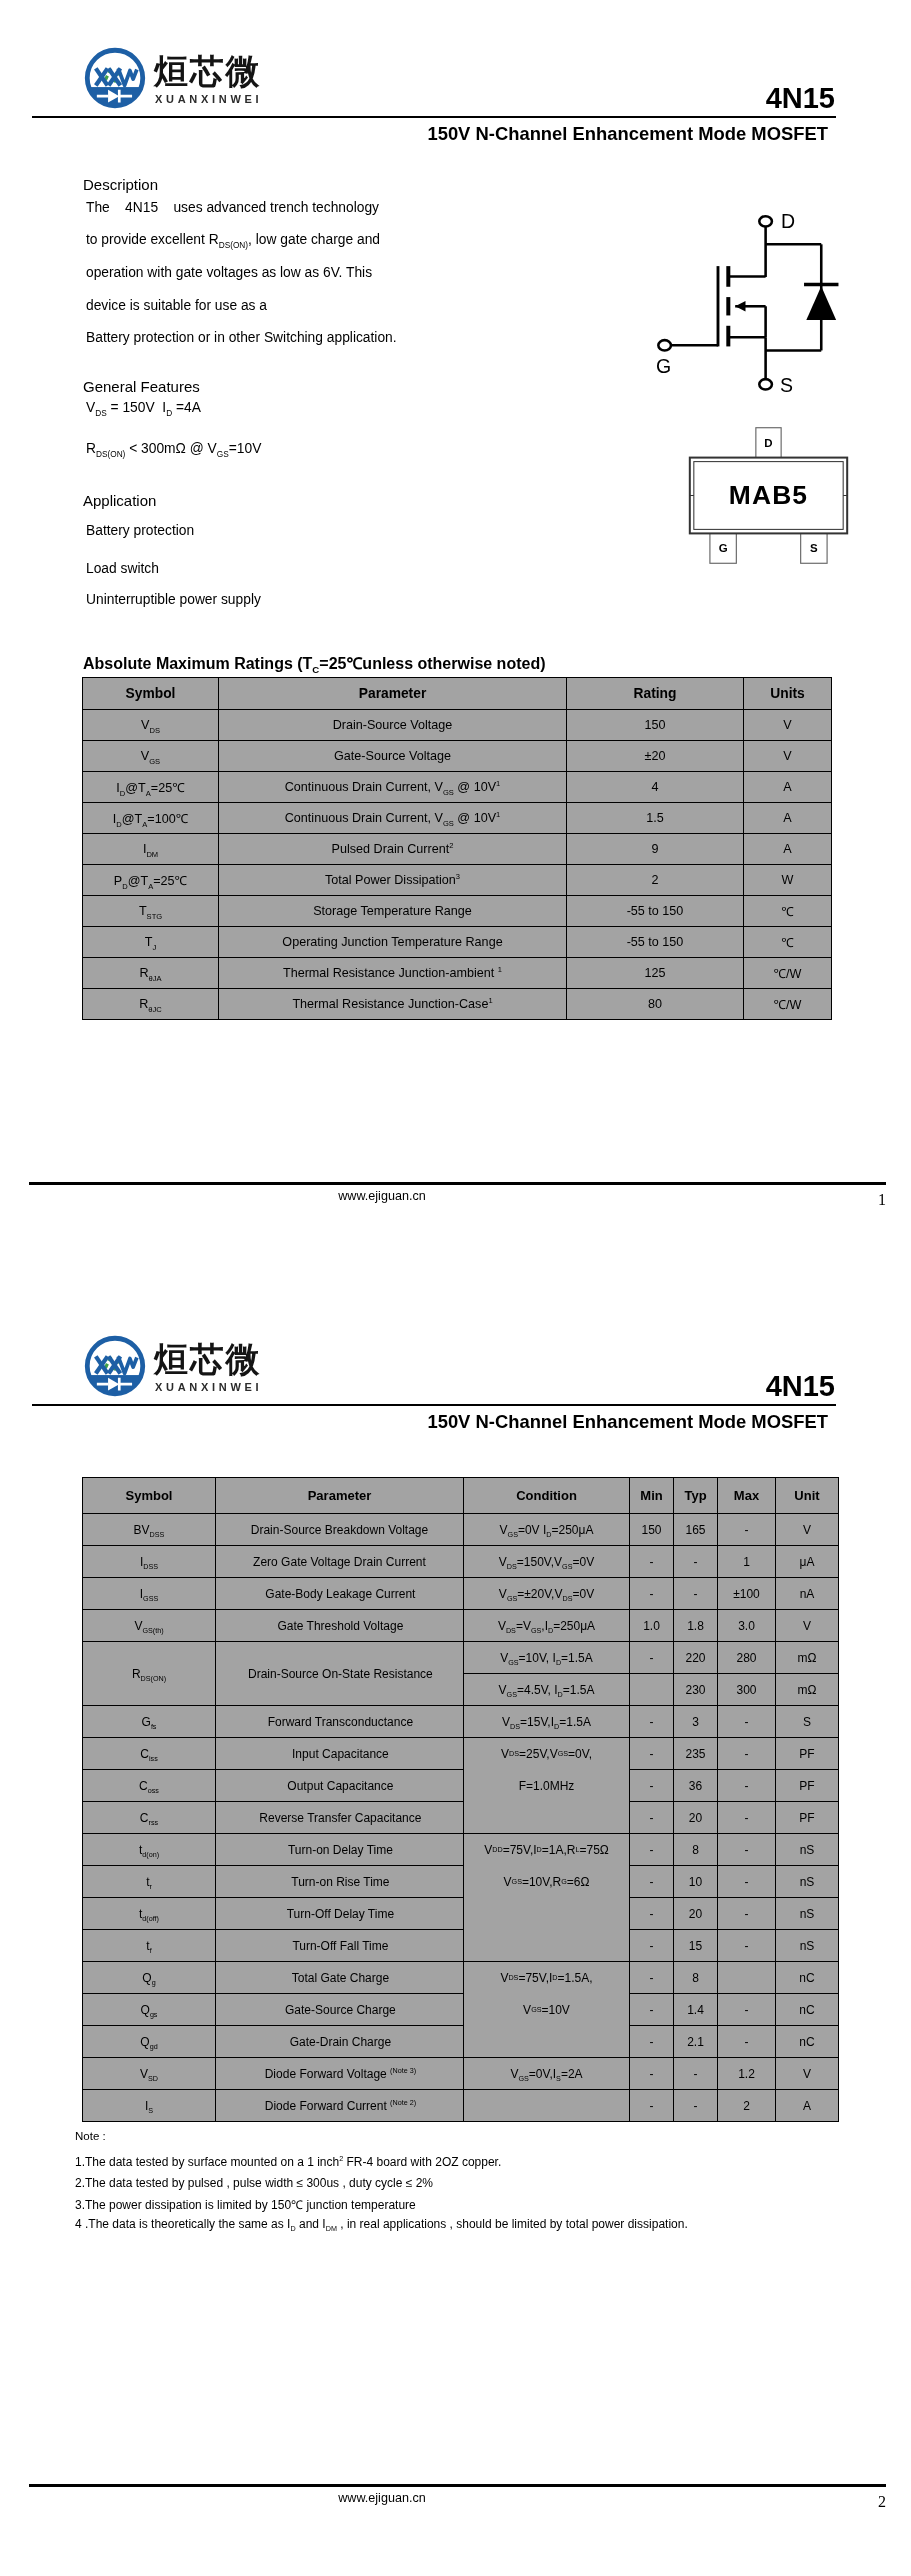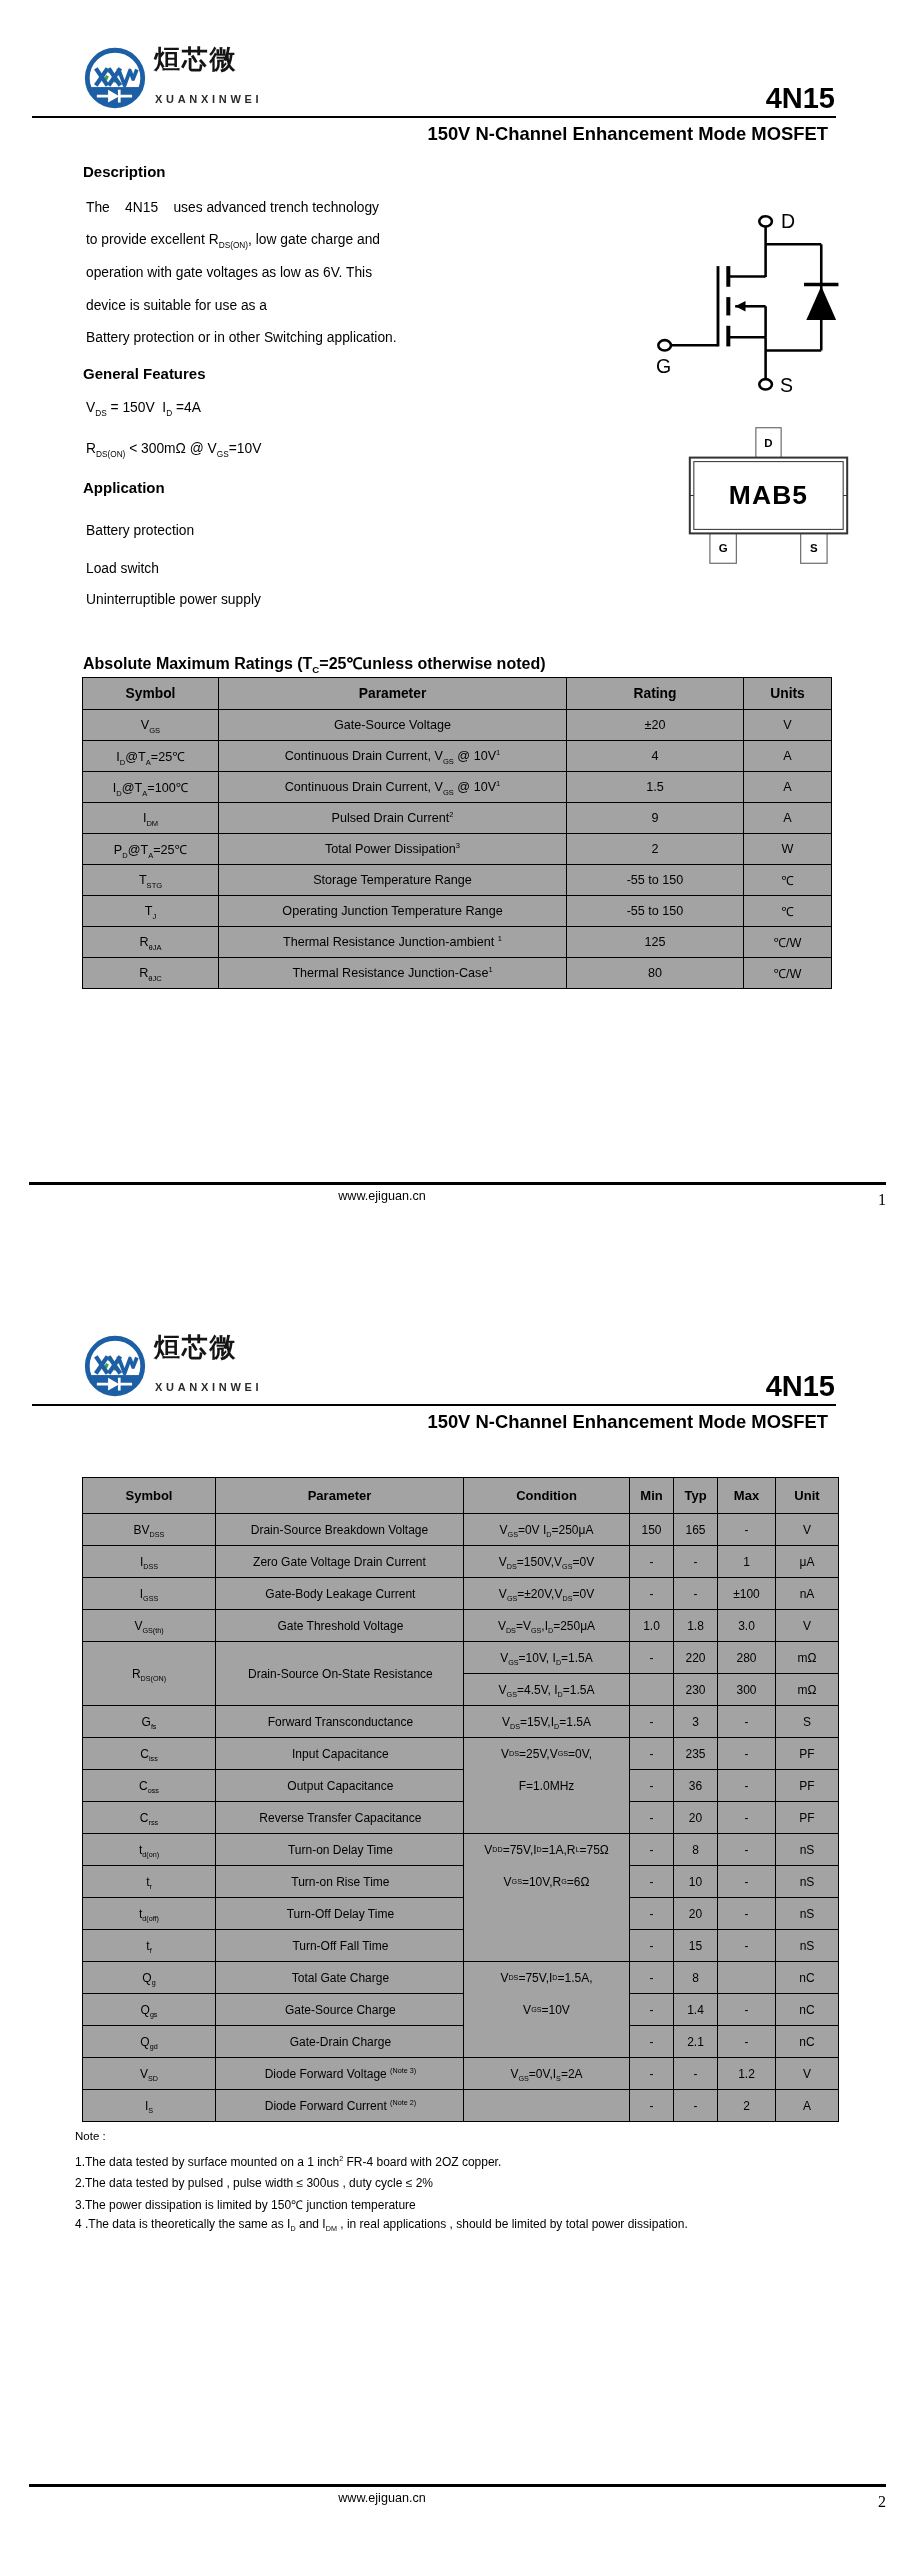--- a/index.html
+++ b/index.html
@@ -3,28 +3,28 @@
 <meta charset="utf-8">
 <style>
   html,body{margin:0;padding:0;background:#ffffff;}
   body{width:911px;font-family:"Liberation Sans",sans-serif;color:#000;}
   .doc{position:relative;width:911px;height:2576px;background:#fff;overflow:hidden;}
   .page{position:absolute;left:0;width:911px;height:1288px;background:#fff;}
   .p1{top:0;} .p2{top:1288px;}
 
   
   .logo-svg{position:absolute;left:83px;top:46px;width:64px;height:64px;}
-  .brand-cn{position:absolute;left:154px;top:46px;font-size:26px;font-weight:bold;color:#141414;letter-spacing:1.7px;line-height:1;}
+  .brand-cn{position:absolute;left:154px;top:54px;font-size:34px;font-weight:bold;color:#141414;letter-spacing:1.7px;line-height:1;}
   .brand-en{position:absolute;left:155px;top:94px;font-size:11px;font-weight:bold;color:#2b2b2b;letter-spacing:3.7px;line-height:1;}
   .part-number{position:absolute;right:76px;top:84px;font-size:29px;font-weight:700;letter-spacing:0px;line-height:1;}
   .head-rule{position:absolute;left:32px;top:116px;width:804px;height:2.3px;background:#000;}
   .subtitle{position:absolute;right:83px;top:124px;font-size:18.4px;font-weight:bold;line-height:1.1;}
 
   
-  .sec-title{position:absolute;left:83px;font-size:15px;font-weight:bold;line-height:1.1;}
+  .sec-title{position:absolute;left:83px;font-size:15px;font-weight:normal;line-height:1.1;margin-top:13px;}
   .txt{position:absolute;left:86px;font-size:13.8px;line-height:1.2;white-space:pre-wrap;}
   .abs-title{position:absolute;left:83px;font-size:16px;font-weight:bold;}
   .elec-title{position:absolute;left:92px;font-size:15px;font-weight:bold;margin-top:36px;}
 
   
   table.dtable{border-collapse:collapse;table-layout:fixed;position:absolute;background:#a3a3a3;border:1.7px solid #000;}
   table.dtable td,table.dtable th{border:1.1px solid #000;text-align:center;padding:0 1.1px;overflow:hidden;font-weight:normal;}
   table.abs{left:82px;top:677px;width:749px;font-size:12.6px;}
   table.abs tr{height:31px;}
   table.abs tr.head{height:32px;}
@@ -160,20 +160,26 @@
           <col style="width:88px">
         </colgroup>
       <tbody>
           <tr class="head">
         <th>Symbol</th>
         <th>Parameter</th>
         <th>Rating</th>
         <th>Units</th>
       </tr>
       <tr>
+            <td>V<sub>DS</sub></td>
+            <td>Drain-Source Voltage</td>
+            <td>150</td>
+            <td>V</td>
+          </tr>
+      <tr>
             <td>V<sub>GS</sub></td>
             <td>Gate-Source Voltage</td>
             <td>±20</td>
             <td>V</td>
           </tr>
       <tr>
             <td>I<sub>D</sub>@T<sub>A</sub>=25℃</td>
             <td>Continuous Drain Current, V<sub>GS</sub> @ 10V<sup>1</sup></td>
             <td>4</td>
             <td>A</td>

